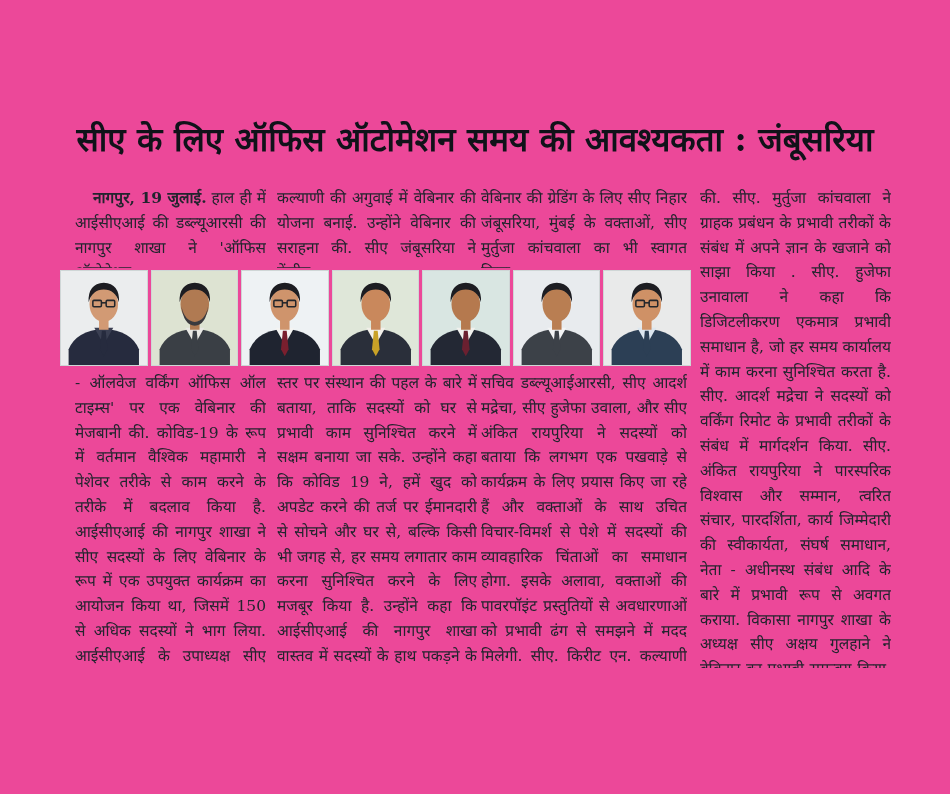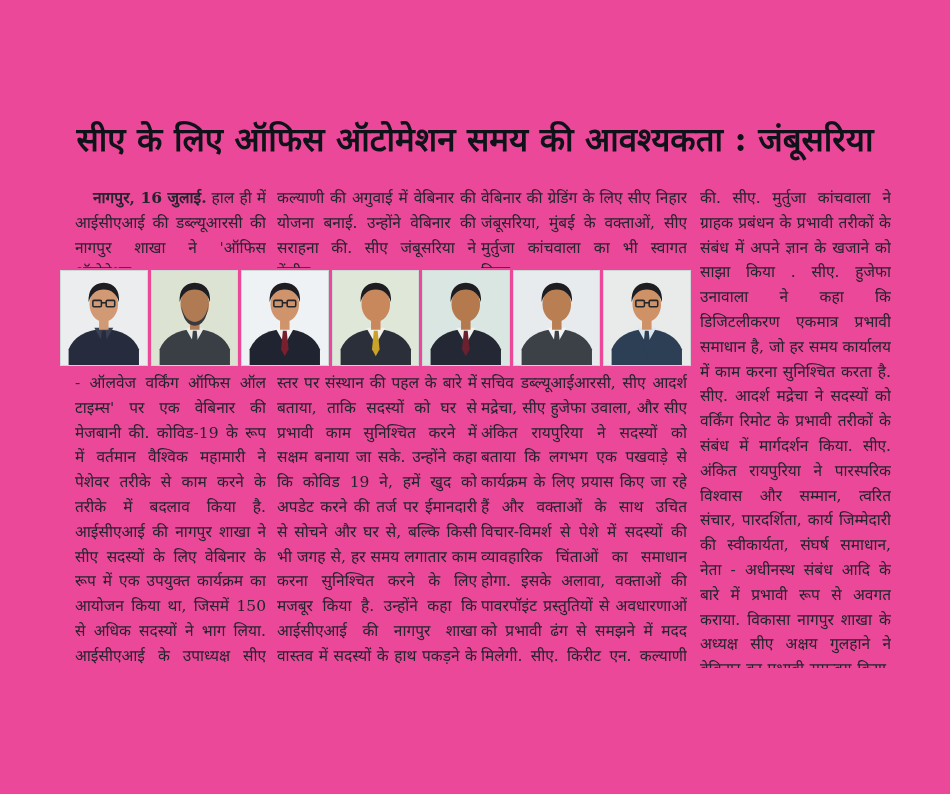--- a/index.html
+++ b/index.html
@@ -40,21 +40,21 @@
 </style>
 </head>
 <body>
 
 <div class="page">
 
   <h1 class="headline">सीए के लिए ऑफिस ऑटोमेशन समय की आवश्यकता : जंबूसरिया</h1>
 
   <div class="blk col1-top">
     <p>
-      <span class="lead">नागपुर, 16 जुलाई.</span><span> हाल ही में आईसीएआई की डब्ल्यूआरसी की नागपुर शाखा ने 'ऑफिस ऑटोमेशन</span>
+      <span class="lead">नागपुर, 19 जुलाई.</span><span> हाल ही में आईसीएआई की डब्ल्यूआरसी की नागपुर शाखा ने 'ऑफिस ऑटोमेशन</span>
     </p>
   </div>
 
   <div class="blk col2-top">
     <p>कल्याणी की अगुवाई में वेबिनार की योजना बनाई. उन्होंने वेबिनार की सराहना की. सीए जंबूसरिया ने केंद्रीय</p>
   </div>
 
   <div class="blk col3-top">
     <p>वेबिनार की ग्रेडिंग के लिए सीए निहार जंबूसरिया,  मुंबई के वक्ताओं, सीए मुर्तुजा कांचवाला का भी स्वागत किया.</p>
   </div>

